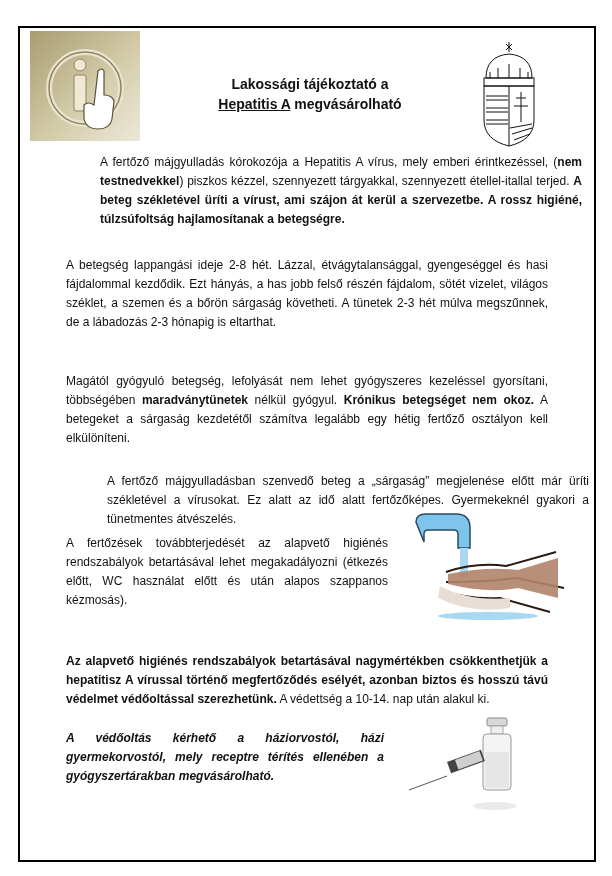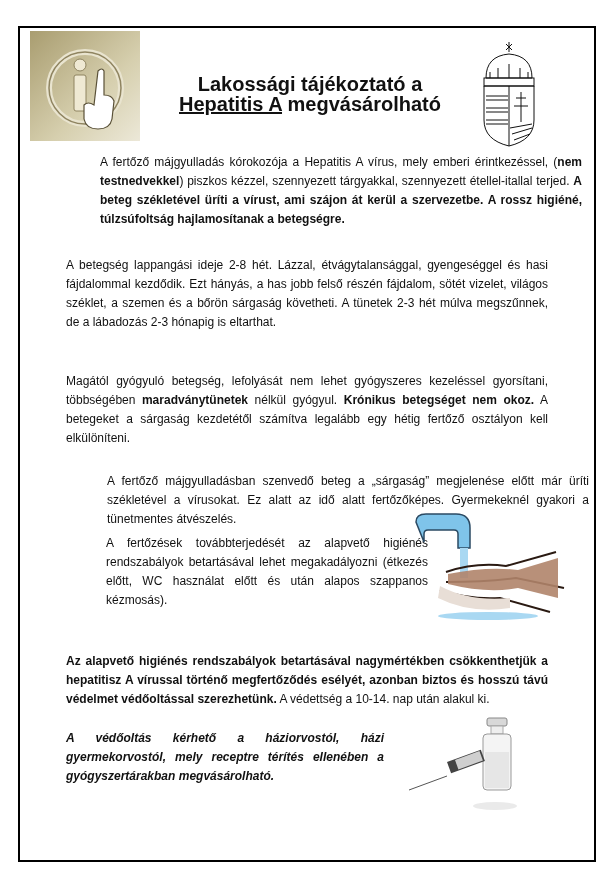--- a/index.html
+++ b/index.html
@@ -3,30 +3,30 @@
   <meta charset="utf-8">
   <style>
     html, body { margin: 0; padding: 0; background: #ffffff; }
     body { width: 612px; height: 876px; position: relative; overflow: hidden;
            font-family: "Liberation Sans", sans-serif; color: #111; }
     .page-frame { position: absolute; left: 18px; top: 26px; width: 574px; height: 832px;
                   border: 2px solid #000; box-sizing: content-box; }
     .info-logo { position: absolute; left: 30px; top: 31px; width: 110px; height: 110px; }
     .coat-of-arms { position: absolute; left: 478px; top: 40px; width: 62px; height: 110px; }
     .title-block { position: absolute; left: 150px; top: 74px; width: 320px; text-align: center;
-                   font-weight: bold; font-size: 20px; line-height: 20px; }
+                   font-weight: bold; font-size: 14px; line-height: 20px; }
     .title-u { text-decoration: underline; text-align: right; }
     .para { position: absolute; left: 66px; font-size: 12px; line-height: 19px; margin: 0;
             text-align: justify; }
     .para b { font-weight: bold; }
     .p1 { top: 153px; width: 482px; margin-left: 34px; }
     .p2 { top: 256px; width: 482px; }
     .p3 { top: 372px; width: 482px; }
     .p4 { top: 472px; width: 482px; margin-left: 41px; }
-    .p5 { top: 534px; width: 322px; margin-left: 40px; }
+    .p5 { top: 534px; width: 322px; }
     .p6 { top: 634px; width: 482px; margin-top: 18px; }
     .p7 { top: 729px; width: 318px; font-style: italic; }
     .handwash { position: absolute; left: 410px; top: 512px; width: 160px; height: 108px; }
     .vaccine { position: absolute; left: 395px; top: 712px; width: 170px; height: 100px; }
   </style>
 </head>
 <body>
 
 <div class="page-frame"></div>
 

